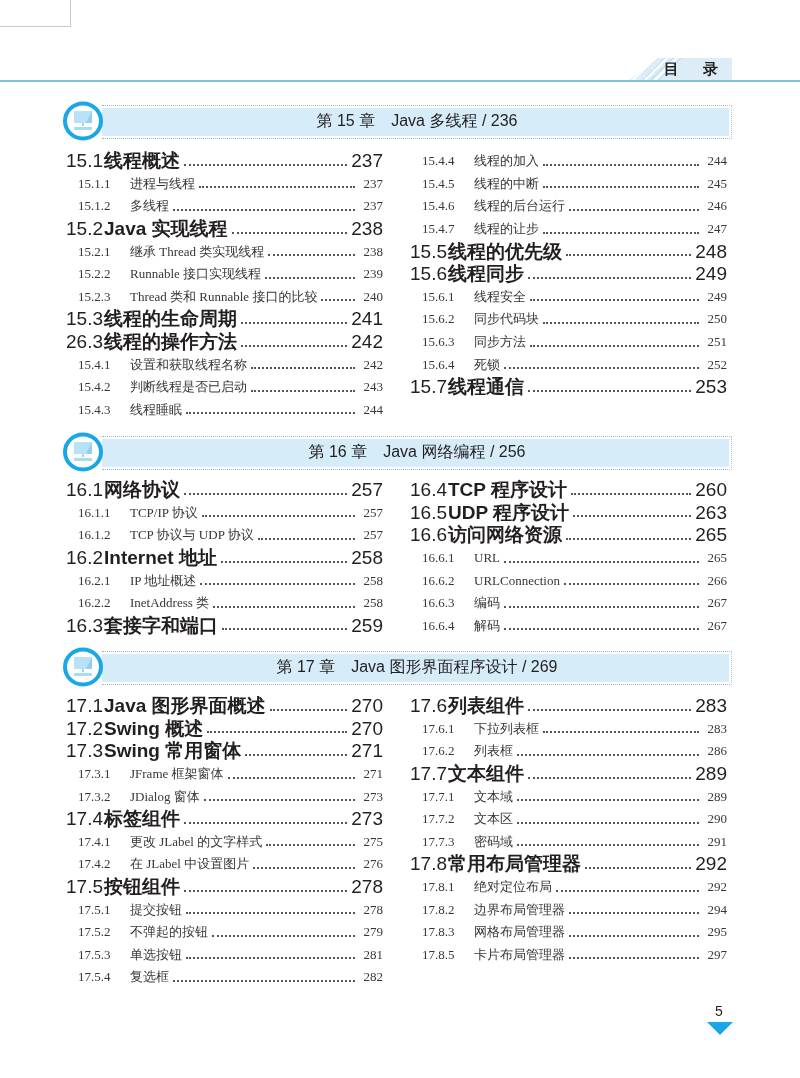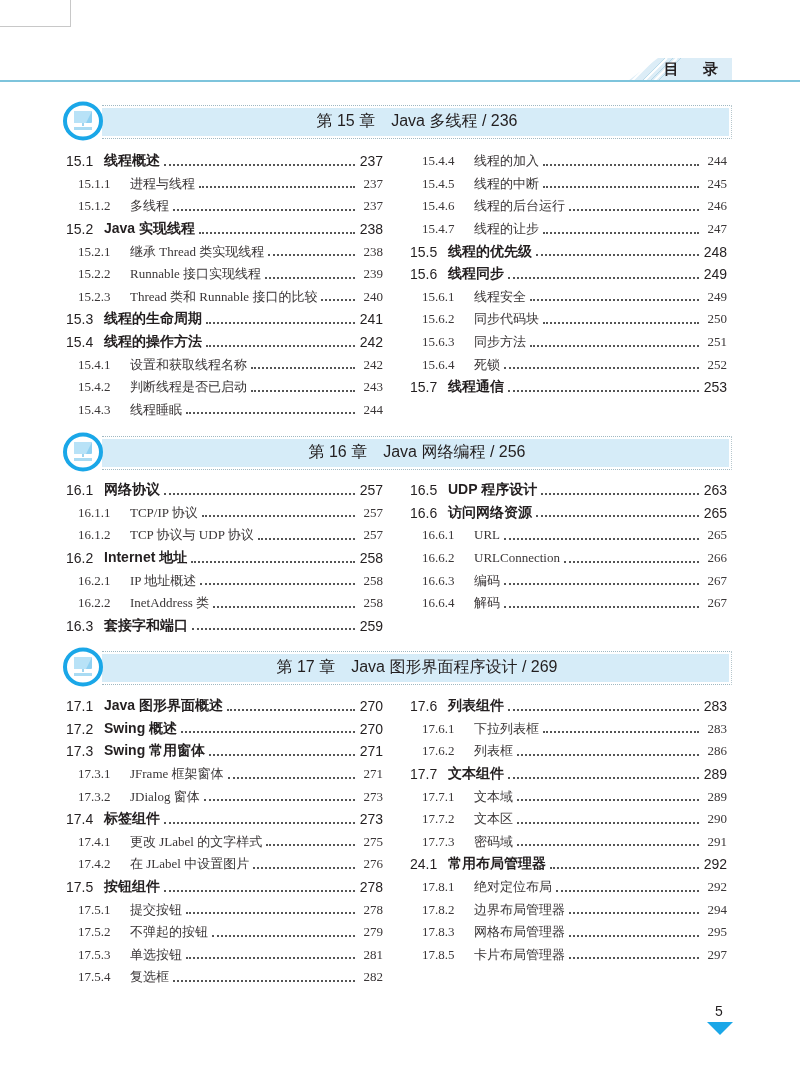--- a/index.html
+++ b/index.html
@@ -17,21 +17,21 @@
                   border-top:1px dotted #9fb8c2; border-bottom:1px dotted #9fb8c2; border-right:1px dotted #b7c7cd; }
   .chapter .bar-inner { position:absolute; left:0; right:2px; top:2px; bottom:2px; background:#d6ecf8; }
   .chapter .title { position:absolute; left:40px; right:0; top:0; height:40px; line-height:40px; text-align:center;
                     font-family:"Liberation Sans","DejaVu Sans",sans-serif; font-size:16px; color:#231f20; }
   .chapter .badge { position:absolute; left:0; top:0; width:44px; height:40px; }
   .cols { position:absolute; left:66px; width:662px; }
   .col { position:absolute; top:0; width:317px; }
   .col.left { left:0; }
   .col.right { left:344px; }
   .row { height:22.6px; display:flex; align-items:center; white-space:nowrap; font-size:13px; }
-  .row.sec { font-family:"Liberation Sans","DejaVu Sans",sans-serif; font-size:14px; font-weight:bold; }
+  .row.sec { font-family:"Liberation Sans","DejaVu Sans",sans-serif; font-size:19px; font-weight:bold; }
   .row.sub { padding-left:12px; color:#3a3637; }
   .row .num { display:inline-block; flex:none; }
   .row.sec .num { width:38px; font-weight:normal; }
   .row.sub .num { width:52px; }
   .row .label { flex:none; }
   .row.sec .label { font-weight:bold; }
   .row .dots { flex:1; height:1px; margin:0 4px; border-bottom:2px dotted #555; position:relative; top:3px; }
   .row .page { flex:none; text-align:right; min-width:24px; }
   .row.sec .page { font-weight:normal; }
   .page-number { position:absolute; left:707px; top:1003px; font-family:"Liberation Sans","DejaVu Sans",sans-serif;
@@ -115,21 +115,21 @@
         <span class="dots"></span>
         <span class="page">240</span>
       </div>
       <div class="row sec">
         <span class="num">15.3</span>
         <span class="label">线程的生命周期</span>
         <span class="dots"></span>
         <span class="page">241</span>
       </div>
       <div class="row sec">
-        <span class="num">15.4</span>
+        <span class="num">26.3</span>
         <span class="label">线程的操作方法</span>
         <span class="dots"></span>
         <span class="page">242</span>
       </div>
       <div class="row sub">
         <span class="num">15.4.1</span>
         <span class="label">设置和获取线程名称</span>
         <span class="dots"></span>
         <span class="page">242</span>
       </div>
@@ -269,20 +269,26 @@
       </div>
       <div class="row sec">
         <span class="num">16.3</span>
         <span class="label">套接字和端口</span>
         <span class="dots"></span>
         <span class="page">259</span>
       </div>
     </div>
   <div class="col right">
       <div class="row sec">
+        <span class="num">16.4</span>
+        <span class="label">TCP 程序设计</span>
+        <span class="dots"></span>
+        <span class="page">260</span>
+      </div>
+      <div class="row sec">
         <span class="num">16.5</span>
         <span class="label">UDP 程序设计</span>
         <span class="dots"></span>
         <span class="page">263</span>
       </div>
       <div class="row sec">
         <span class="num">16.6</span>
         <span class="label">访问网络资源</span>
         <span class="dots"></span>
         <span class="page">265</span>
@@ -445,21 +451,21 @@
         <span class="dots"></span>
         <span class="page">290</span>
       </div>
       <div class="row sub">
         <span class="num">17.7.3</span>
         <span class="label">密码域</span>
         <span class="dots"></span>
         <span class="page">291</span>
       </div>
       <div class="row sec">
-        <span class="num">24.1</span>
+        <span class="num">17.8</span>
         <span class="label">常用布局管理器</span>
         <span class="dots"></span>
         <span class="page">292</span>
       </div>
       <div class="row sub">
         <span class="num">17.8.1</span>
         <span class="label">绝对定位布局</span>
         <span class="dots"></span>
         <span class="page">292</span>
       </div>

